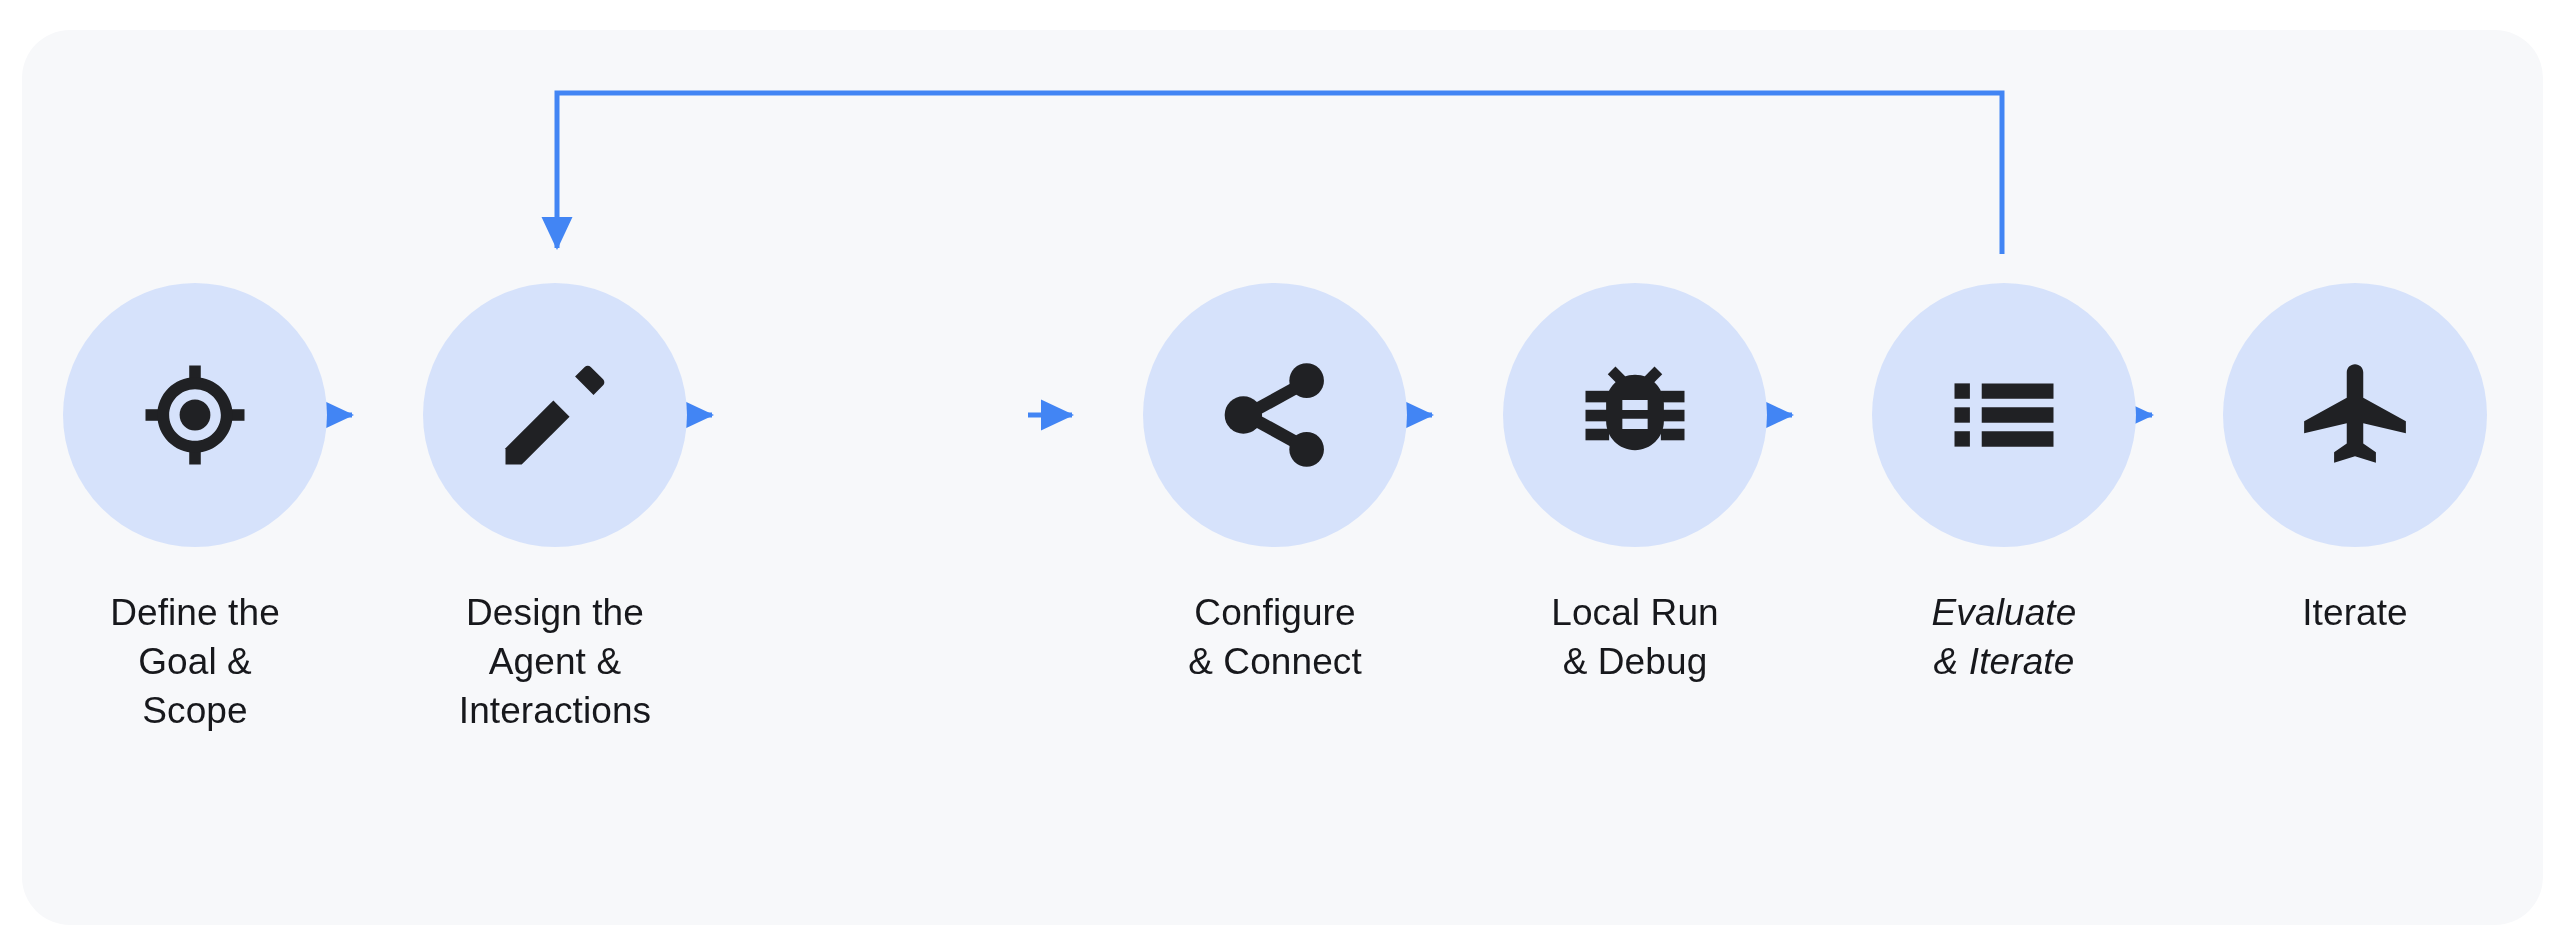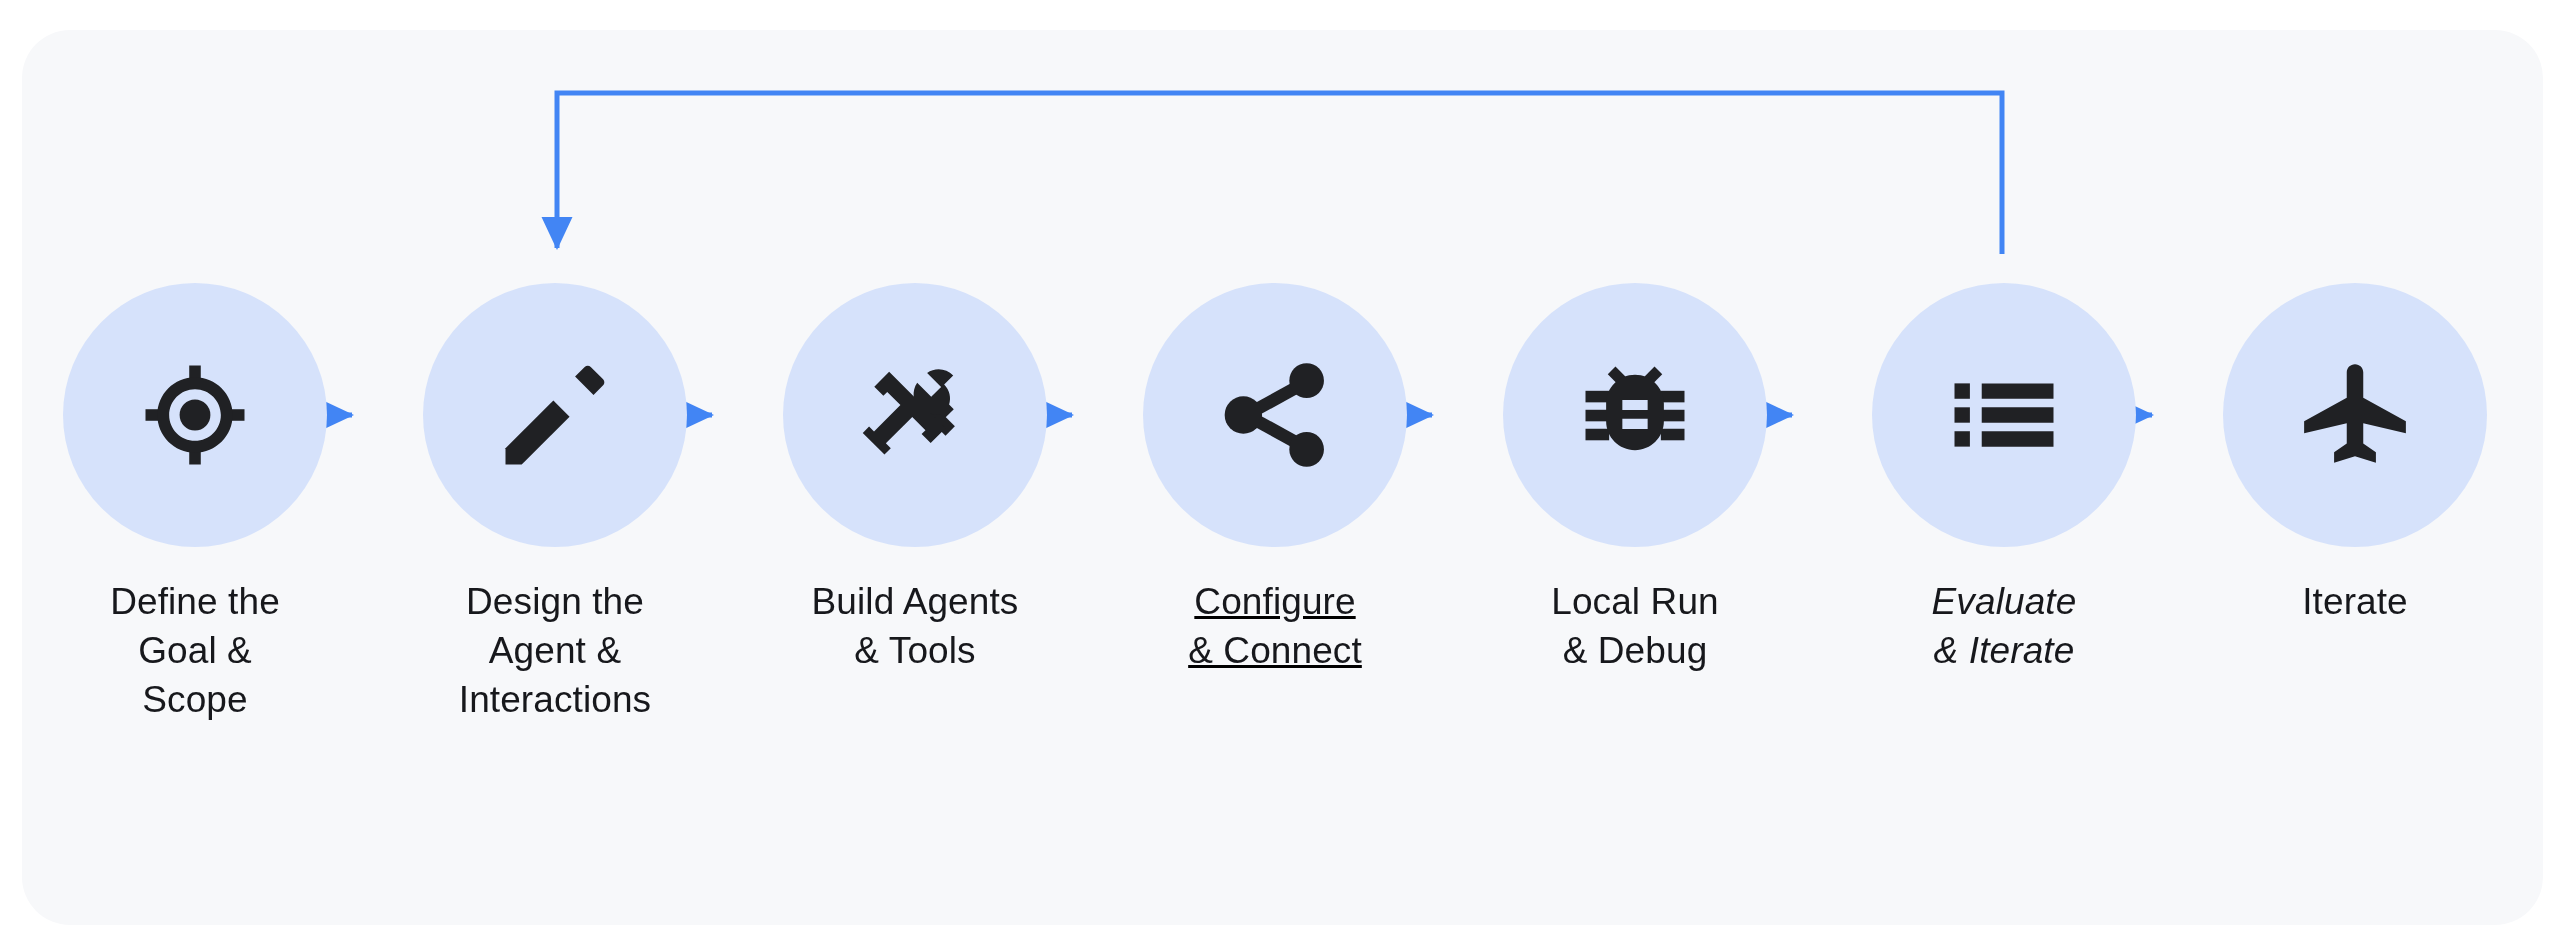--- a/index.html
+++ b/index.html
@@ -53,21 +53,21 @@
     flex: none;
   }
 
   .stage-circle svg {
     width: 132px;
     height: 132px;
     display: block;
   }
 
   .stage-label {
-    margin-top: 30px;
+    margin-top: 41px;
     width: 310px;
     text-align: center;
     font-size: 37px;
     line-height: 1.33;
     color: #17181c;
     letter-spacing: 0.1px;
     white-space: pre-line;
     font-weight: 400;
   }
 
@@ -142,33 +142,22 @@
         <svg viewBox="0 0 48 48" fill="#202124">
           <path d="M6 36.1V42h5.9l17.4-17.4-5.9-5.9L6 36.1z"></path>
           <path d="M41.5 13.2c.6-.6.6-1.6 0-2.2l-4.5-4.5c-.6-.6-1.6-.6-2.2 0l-3.5 3.5 6.7 6.7 3.5-3.5z"></path>
         </svg>
       </div>
       <div class="stage-label">Design the
 Agent &amp;
 Interactions</div>
     </div>
 
-    <div class="stage-node" style="left:761px;">
-      <div class="stage-circle">
-        <svg viewBox="0 0 48 48" fill="#202124">
-          <path d="M28.6 18.2l-3.4 3.4 9.9 9.9 3.4-3.4-9.9-9.9z"></path>
-          <path d="M37.9 9.6c-2.6-2.6-6.6-2.9-9.5-.9l5.1 5.1-3.6 3.6-5.1-5.1c-2 2.9-1.7 6.9.9 9.5 2 2 4.8 2.6 7.3 1.8l1.7 1.7 3.4-3.4-1.7-1.7c.8-2.5.2-5.3-1.8-7.3l3.3-3.3z"></path>
-          <path d="M14.6 8.3L9.2 13.7l3.3 3.3 1.4-1.4 4.8 4.8-3 3-6.6 6.6-1.8-1.8L5 30.5l7.9 7.9 2.3-2.3-1.8-1.8 6.6-6.6 3-3 4.8 4.8-1.4 1.4 3.3 3.3 5.4-5.4L14.6 8.3z"></path>
-        </svg>
-      </div>
-      <div class="stage-label">Build Agents
-&amp; Tools</div>
-    </div>
-
-    <div class="stage-node" style="left:1121px;text-decoration:underline;">
+
+    <div class="stage-node" style="left:1121px;">
       <div class="stage-circle">
         <svg viewBox="0 0 48 48" fill="#202124">
           <path d="M13.6 21.4l21-11.6 2.2 4-21 11.6z"></path>
           <path d="M13.6 26.6l2.2-4 21 11.6-2.2 4z"></path>
           <circle cx="12.5" cy="24" r="6.8"></circle>
           <circle cx="35.5" cy="11.5" r="6.3"></circle>
           <circle cx="35.5" cy="36.5" r="6.3"></circle>
         </svg>
       </div>
       <div class="stage-label">Configure

